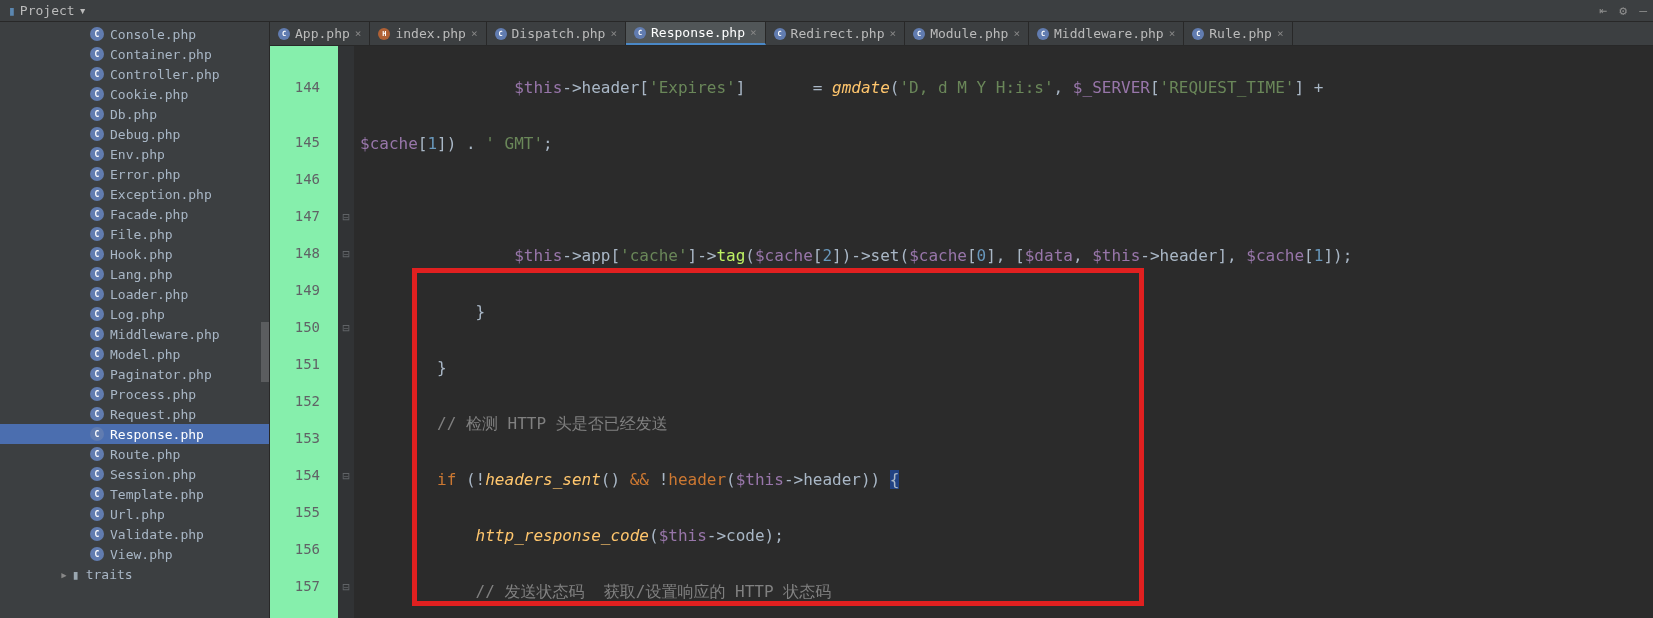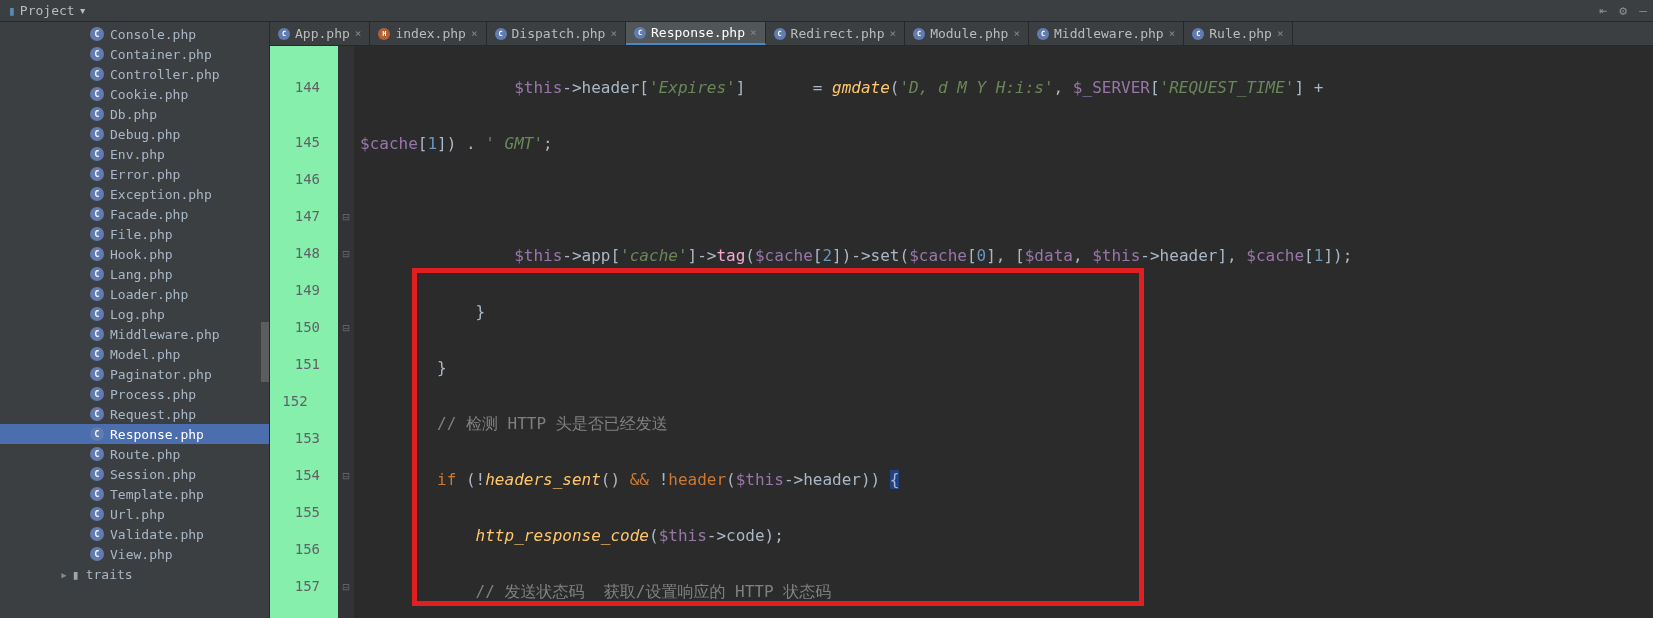--- a/index.html
+++ b/index.html
@@ -141,26 +141,26 @@
   flex: 1;
   font-size: 16px;
   white-space: pre;
   padding-top: 4px;
   padding-left: 6px;
   position: relative;
 }
 .code .line { height: 37px; line-height: 37px; }
 .kw { color: #cc7832; }
 .var { color: #9876aa; }
-.str { color: #6a8759; font-style: italic; }
+.str { color: #6a8759; }
 .num { color: #6897bb; }
 .fn { font-style: italic; color: #ffc66d; }
 .cmt { color: #808080; text-align: right; }
 .arrow-op { color: #a9b7c6; }
-.hl-tag { color: #f9a8d4; }
+.hl-tag { color: #bef264; }
 .red-box {
   position: absolute;
   border: 5px solid #e02020;
   pointer-events: none;
 }
 .caret-hl { background:#214283; }
 .scrollmark {
   position:absolute; right:0; top:300px; width:8px; height:60px;
   background: #5b5d5f;
 }
@@ -348,21 +348,21 @@
     <div class="code-area">
       <div class="gutter" id="gutter">
           <div class="ln" style="height: 74px; line-height: 74px;">144</div>
           <div class="ln" style="height: 37px; line-height: 37px;">145</div>
           <div class="ln" style="height: 37px; line-height: 37px;">146</div>
           <div class="ln" style="height: 37px; line-height: 37px;">147</div>
           <div class="ln" style="height: 37px; line-height: 37px;">148</div>
           <div class="ln" style="height: 37px; line-height: 37px;">149</div>
           <div class="ln" style="height: 37px; line-height: 37px;">150</div>
           <div class="ln" style="height: 37px; line-height: 37px;">151</div>
-          <div class="ln" style="height: 37px; line-height: 37px; text-align: center;">152</div>
+          <div class="ln" style="height: 37px; line-height: 37px;">152</div>
           <div class="ln" style="height: 37px; line-height: 37px;">153</div>
           <div class="ln" style="height: 37px; line-height: 37px;">154</div>
           <div class="ln" style="height: 37px; line-height: 37px;">155</div>
           <div class="ln" style="height: 37px; line-height: 37px;">156</div>
           <div class="ln" style="height: 37px; line-height: 37px;">157</div>
           <div class="ln" style="height: 37px; line-height: 37px;">158</div>
         </div>
       <div class="fold-col" id="foldcol">
           <div class="fold" style="height: 74px;"></div>
           <div class="fold" style="height: 37px;"></div>

